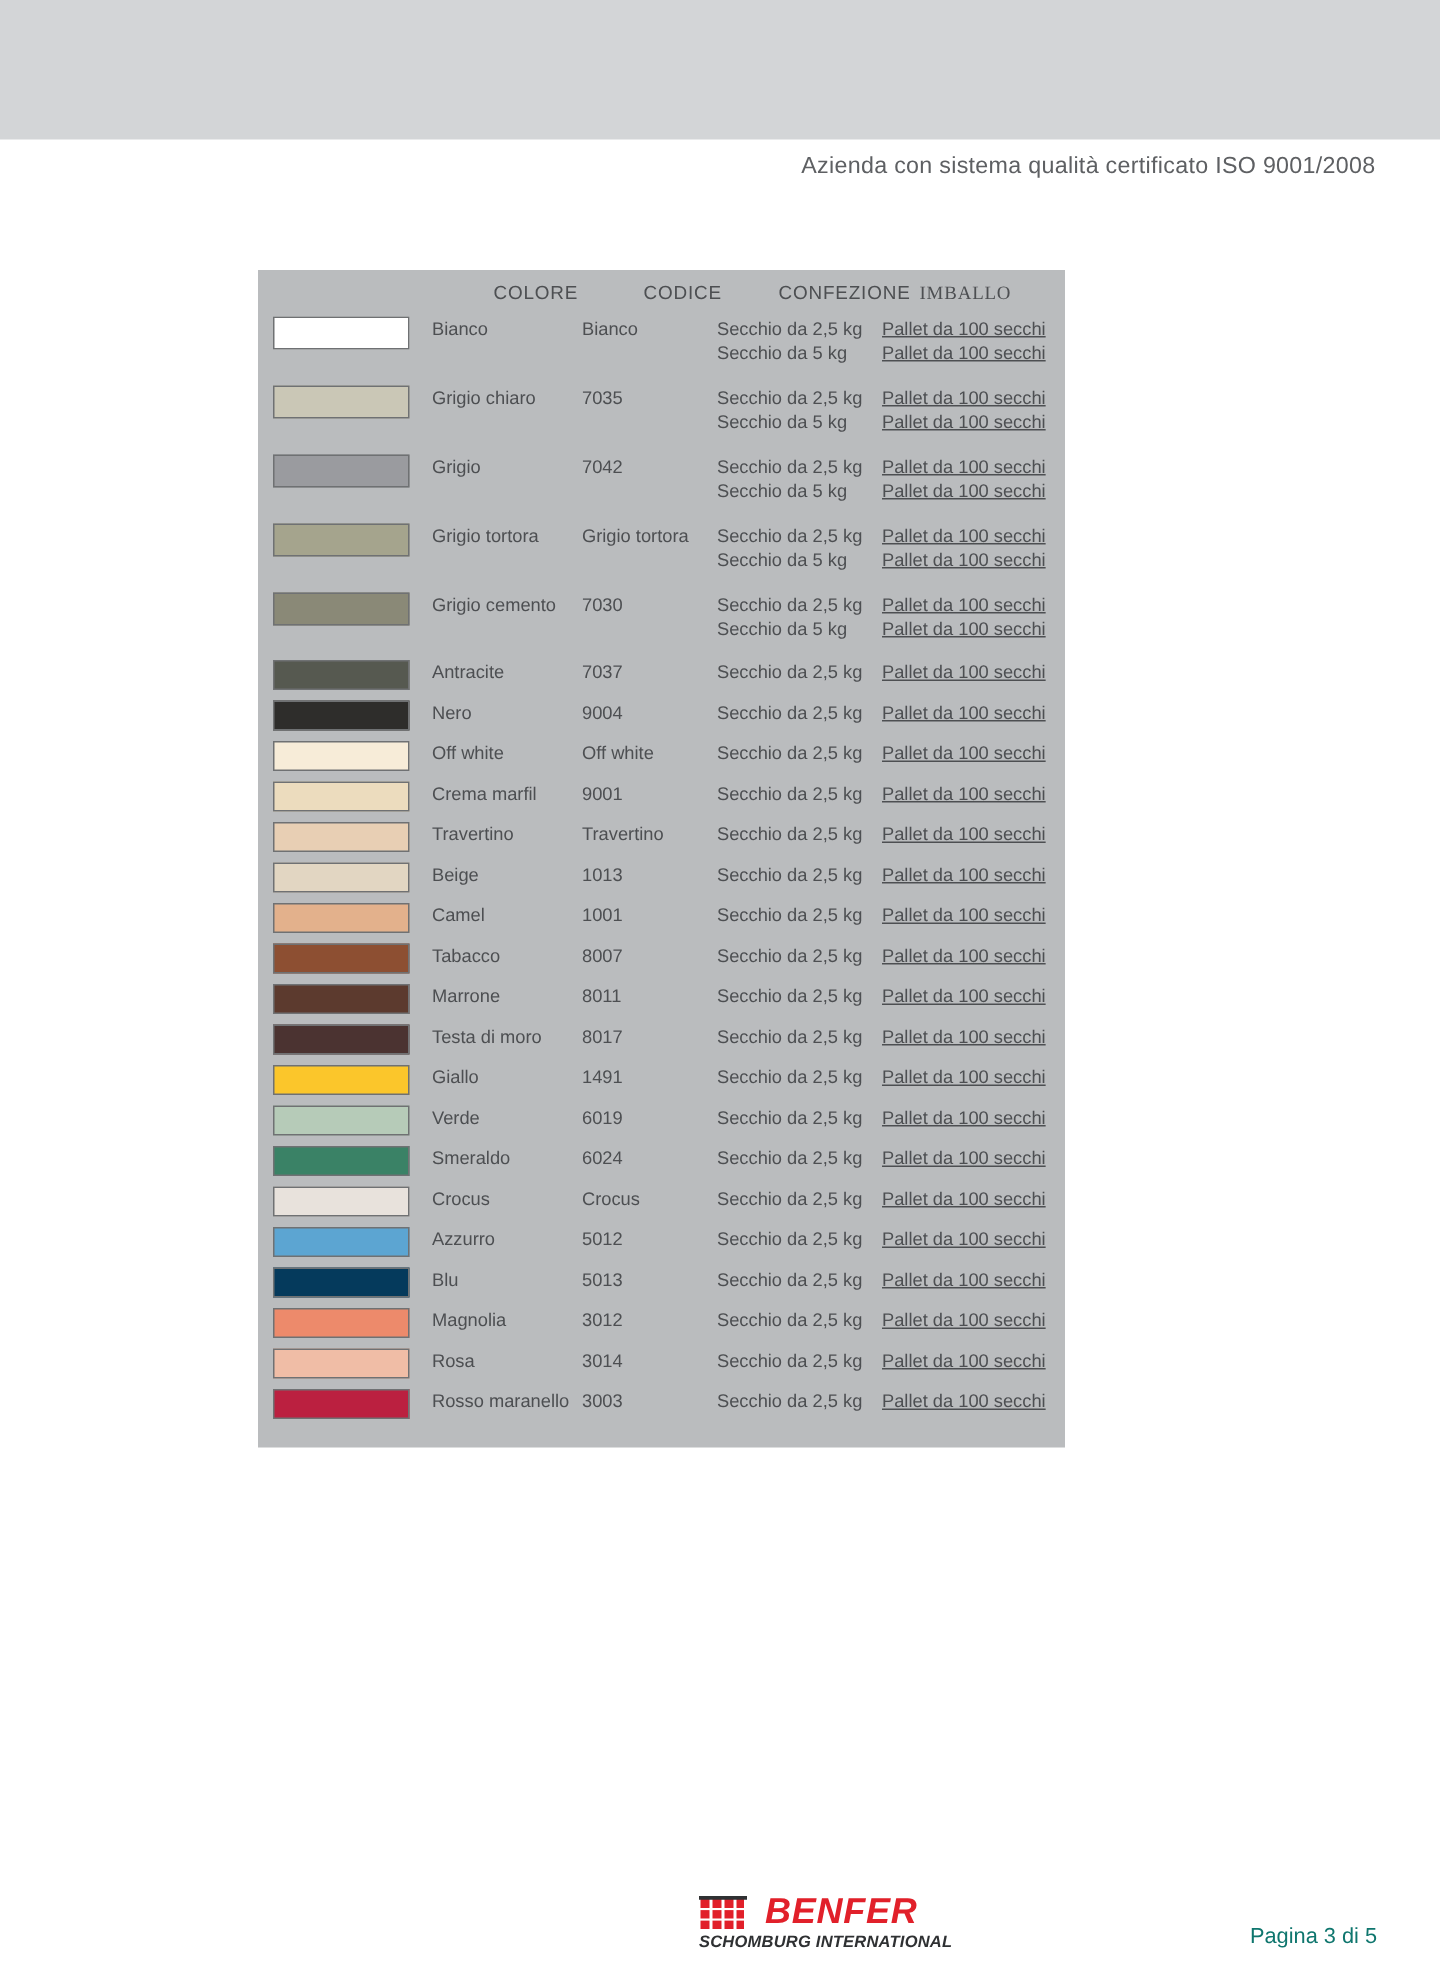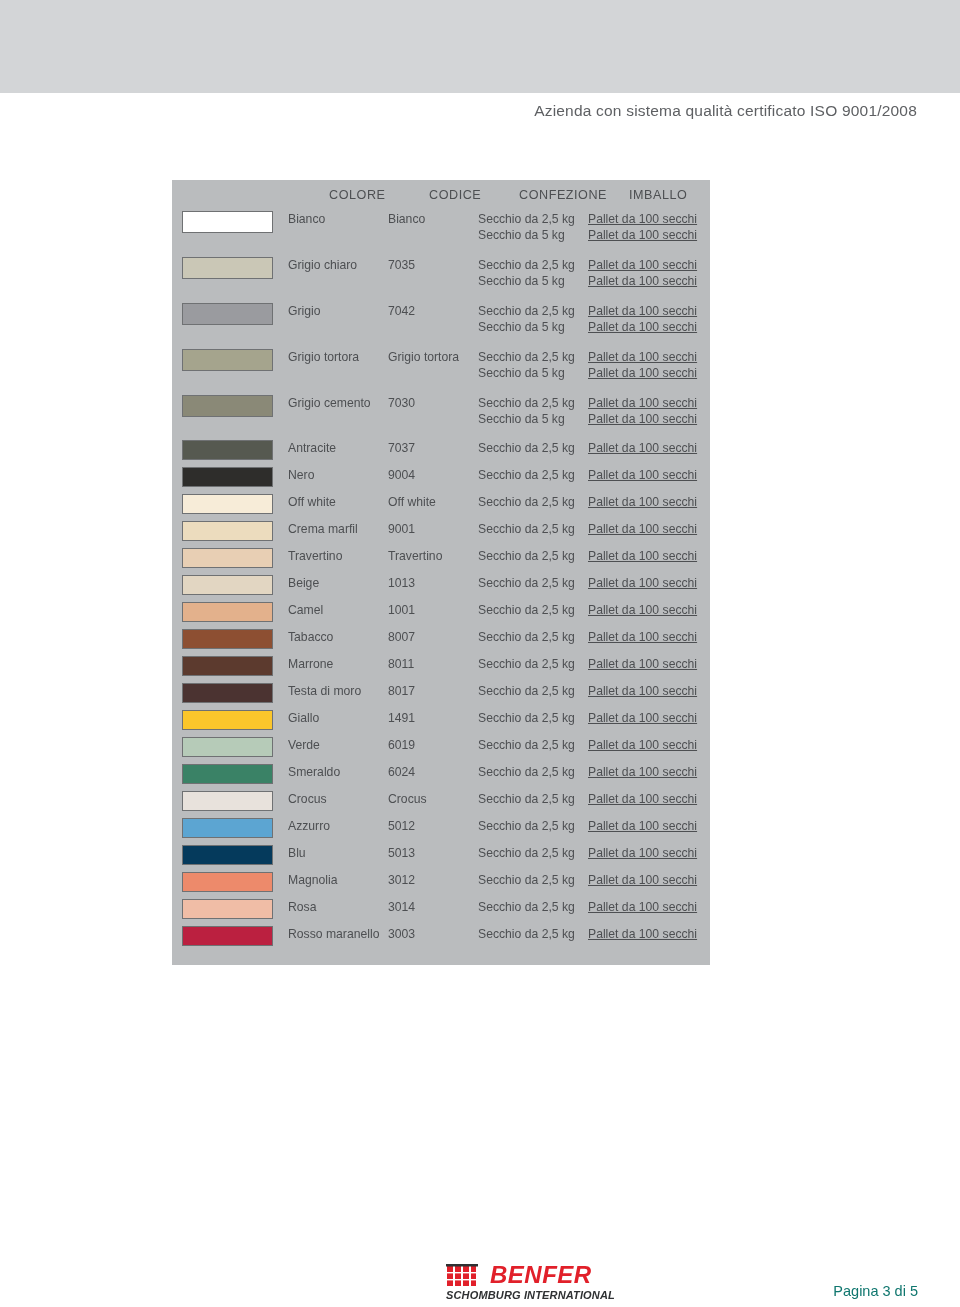--- a/index.html
+++ b/index.html
@@ -54,21 +54,21 @@
     top: 8px;
     font-size: 12.6px;
     color: #4d4f52;
     letter-spacing: 0.55px;
     white-space: nowrap;
     margin-left: 41px;
   }
   .h-colore     { left: 116px; }
   .h-codice     { left: 216px; }
   .h-confezione { left: 306px; }
-  .h-imballo    { left: 416px; }
+  .h-imballo    { left: 400px; font-family: Liberation Serif, serif; }
 
   .rows { position: relative; padding-bottom: 14px; }
 
   .row {
     position: relative;
     display: block;
     height: 46px;
   }
   .row.single { height: 27px; padding-left: 44px; }
 
@@ -108,21 +108,21 @@
     width: 700px;
     font-size: 17.4px;
     line-height: 26px;
     color: #3e4043;
     letter-spacing: 0.1px;
   }
 
   
   .footer-logo {
     position: absolute;
-    left: 446px;
+    left: 466px;
     top: 1262px;
     width: 190px;
     height: 38px;
     text-align: center;
   }
   .logo-mark {
     position: absolute;
     left: 0; top: 2px;
     width: 32px; height: 24px;
   }

